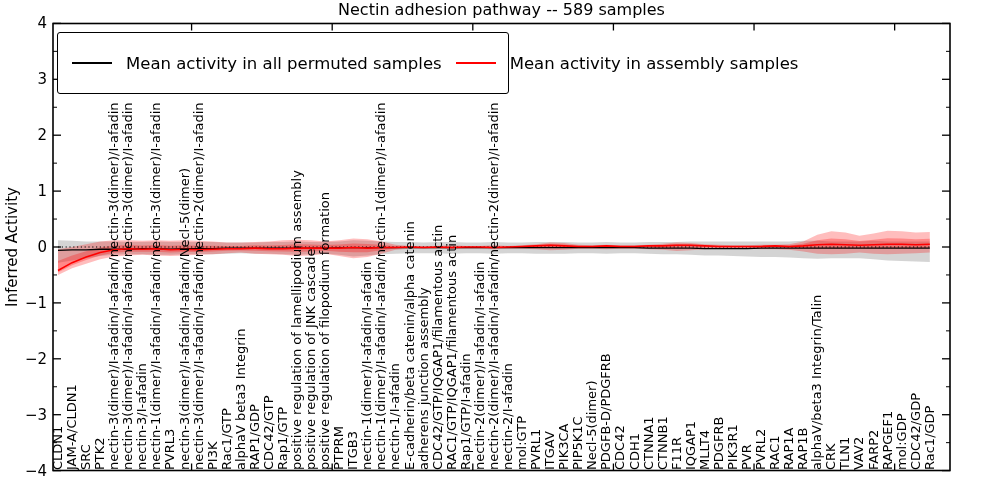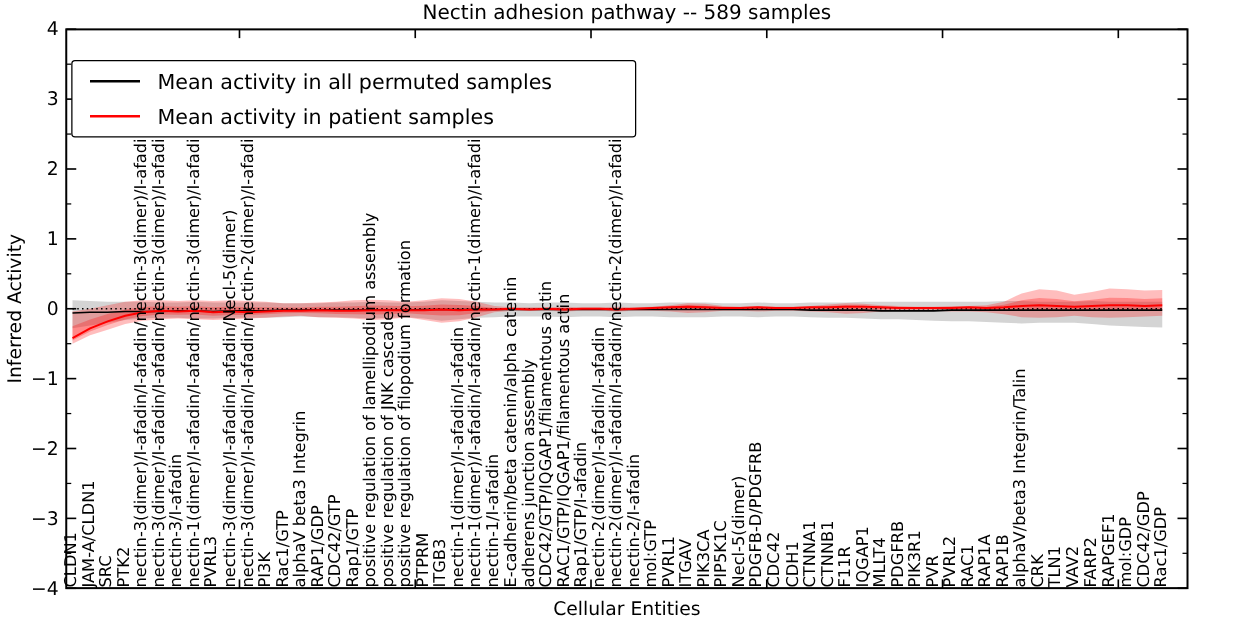--- a/index.html
+++ b/index.html
@@ -28,24 +28,24 @@
   .xtick{
     position:absolute;white-space:nowrap;font-size:13px;line-height:14px;
     transform-origin:0 0;transform:rotate(-90deg);color:#000;
   }
   #yticklabels{position:absolute;left:0;top:0;width:47px;height:500px;z-index:3;}
   .ytick{
     position:absolute;left:0;width:47px;text-align:right;font-size:15px;
     line-height:18px;
   }
   .legend{
-    position:absolute;left:57px;top:48px;width:452px;height:62px;
+    position:absolute;left:57px;top:32px;width:452px;height:62px;
     background:#ffffff;border:1.4px solid #000;border-radius:3px;z-index:4;
-    display:flex;flex-direction:column;justify-content:space-around;
-    padding:2px 0;box-sizing:border-box;
+    display:flex;flex-direction:row;justify-content:space-around;
+    padding:2px 0;box-sizing:border-box;align-items:center;
   }
   .legend-row{display:flex;align-items:center;gap:14px;padding-left:14px;}
   .legend-swatch{width:40px;height:0px;border-top-width:2px;border-top-style:solid;}
   .legend-label{font-size:16.5px;white-space:nowrap;}
 </style>
 </head>
 <body>
 
 <div class="figure">
   <svg id="plot-svg" width="1000" height="500">
@@ -175,26 +175,25 @@
       <span class="ytick" style="top: 126.2px;">2</span>
       <span class="ytick" style="top: 182.1px;">1</span>
       <span class="ytick" style="top: 238px;">0</span>
       <span class="ytick" style="top: 293.9px;">−1</span>
       <span class="ytick" style="top: 349.8px;">−2</span>
       <span class="ytick" style="top: 405.7px;">−3</span>
       <span class="ytick" style="top: 461.6px;">−4</span>
     </div>
 
   <div class="title">Nectin adhesion pathway -- 589 samples</div>
-  <div class="xlabel">Cellular Entities</div>
   <div class="ylabel">Inferred Activity</div>
 
   <div class="legend">
     <div class="legend-row">
       <div class="legend-swatch" id="swatch-0" style="border-top-color: rgb(0, 0, 0);"></div>
       <span class="legend-label">Mean activity in all permuted samples</span>
     </div>
     <div class="legend-row">
       <div class="legend-swatch" id="swatch-1" style="border-top-color: rgb(255, 0, 0);"></div>
-      <span class="legend-label">Mean activity in patient samples</span>
+      <span class="legend-label">Mean activity in assembly samples</span>
     </div>
   </div>
 </div>
 
 </body></html>

